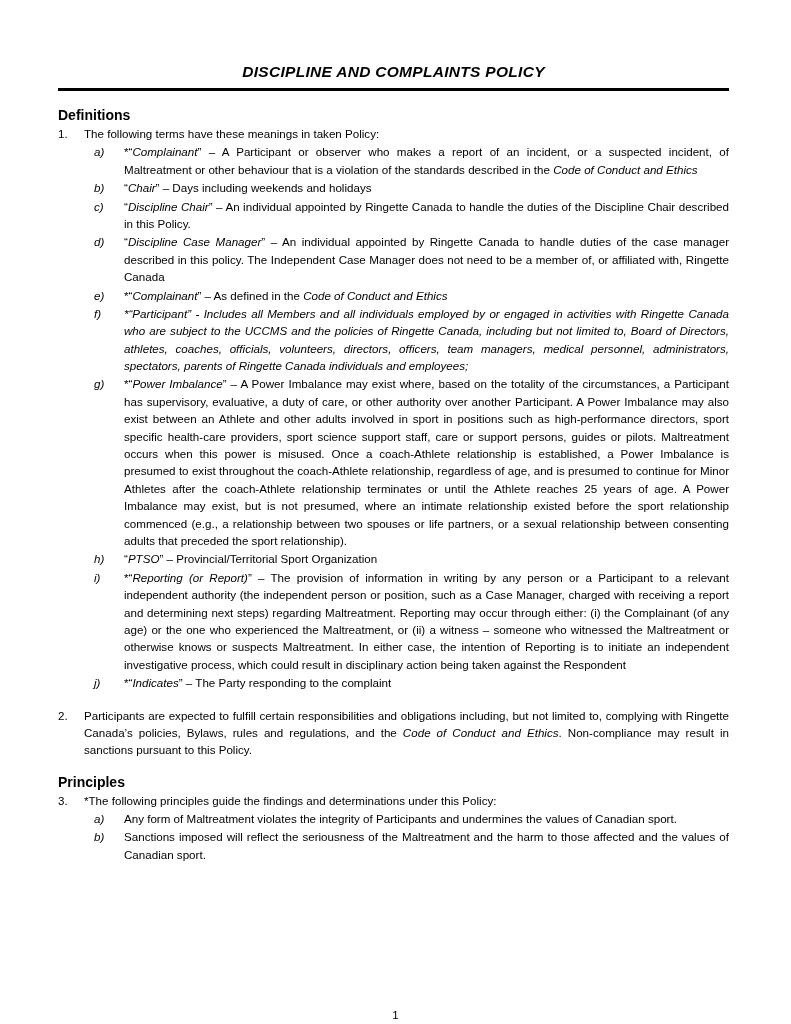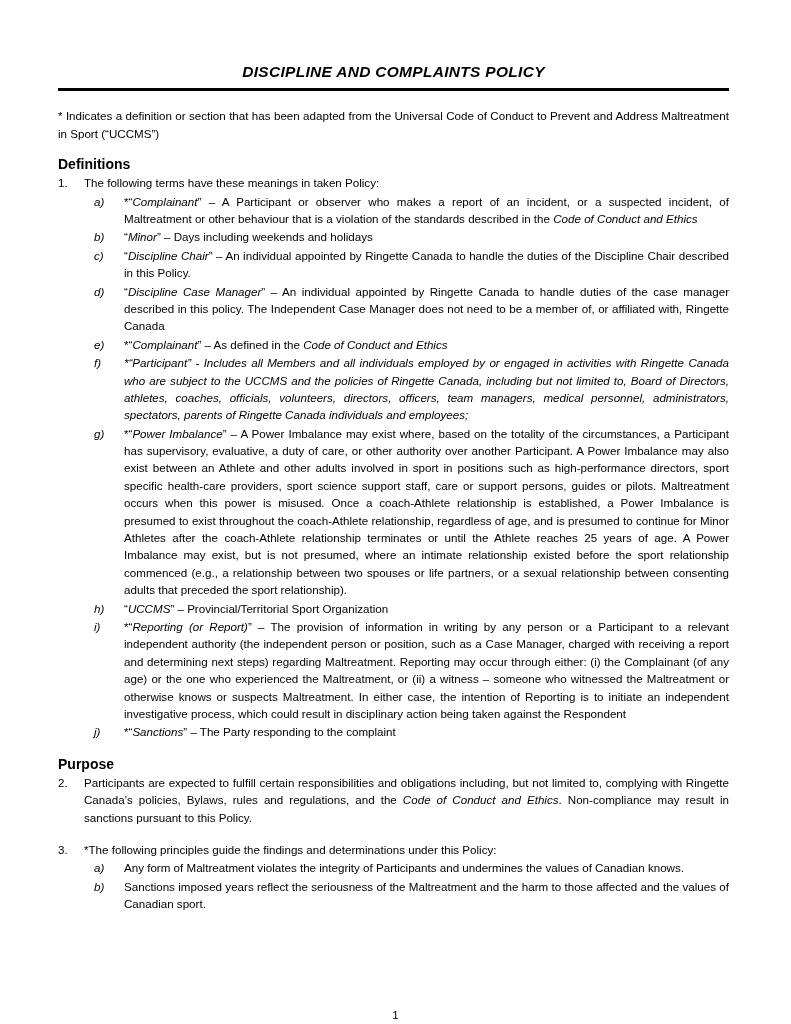--- a/index.html
+++ b/index.html
@@ -95,35 +95,34 @@
   }
 </style>
 </head>
 <body>
 
 <div class="page">
 
   <div class="doc-title">DISCIPLINE AND COMPLAINTS POLICY</div>
   <div class="title-rule"></div>
 
-  <p class="note">* Indicates a definition or section that has been adapted from the Universal Code of Conduct to Prevent and Address Maltreatment in Sport (“UCCMS”)</p>
 
   <div class="section-head">Definitions</div>
   <div class="num-item">
     <span class="num">1.</span>
     <span class="body">The following terms have these meanings in taken Policy:</span>
   </div>
   <div class="alpha-list">
       <div class="alpha-item">
         <span class="marker">a)</span>
         <span class="txt">*“<i>Complainant</i>” – A Participant or observer who makes a report of an incident, or a suspected incident, of Maltreatment or other behaviour that is a violation of the standards described in the <i>Code of Conduct and Ethics</i></span>
       </div>
       <div class="alpha-item">
         <span class="marker">b)</span>
-        <span class="txt">“<i>Minor</i>” – Days including weekends and holidays</span>
+        <span class="txt">“<i>Chair</i>” – Days including weekends and holidays</span>
       </div>
       <div class="alpha-item">
         <span class="marker">c)</span>
         <span class="txt">“<i>Discipline Chair</i>” – An individual appointed by Ringette Canada to handle the duties of the Discipline Chair described in this Policy.</span>
       </div>
       <div class="alpha-item">
         <span class="marker">d)</span>
         <span class="txt">“<i>Discipline Case Manager</i>” – An individual appointed by Ringette Canada to handle duties of the case manager described in this policy. The Independent Case Manager does not need to be a member of, or affiliated with, Ringette Canada</span>
       </div>
       <div class="alpha-item">
@@ -133,51 +132,51 @@
       <div class="alpha-item">
         <span class="marker">f)</span>
         <span class="txt"><i>*“Participant” - Includes all Members and all individuals employed by or engaged in activities with Ringette Canada who are subject to the UCCMS and the policies of Ringette Canada, including but not limited to, Board of Directors, athletes, coaches, officials, volunteers, directors, officers, team managers, medical personnel, administrators, spectators, parents of Ringette Canada individuals and employees;</i></span>
       </div>
       <div class="alpha-item">
         <span class="marker">g)</span>
         <span class="txt">*“<i>Power Imbalance</i>” – A Power Imbalance may exist where, based on the totality of the circumstances, a Participant has supervisory, evaluative, a duty of care, or other authority over another Participant. A Power Imbalance may also exist between an Athlete and other adults involved in sport in positions such as high-performance directors, sport specific health-care providers, sport science support staff, care or support persons, guides or pilots. Maltreatment occurs when this power is misused. Once a coach-Athlete relationship is established, a Power Imbalance is presumed to exist throughout the coach-Athlete relationship, regardless of age, and is presumed to continue for Minor Athletes after the coach-Athlete relationship terminates or until the Athlete reaches 25 years of age. A Power Imbalance may exist, but is not presumed, where an intimate relationship existed before the sport relationship commenced (e.g., a relationship between two spouses or life partners, or a sexual relationship between consenting adults that preceded the sport relationship).</span>
       </div>
       <div class="alpha-item">
         <span class="marker">h)</span>
-        <span class="txt">“<i>UCCMS</i>” – Provincial/Territorial Sport Organization</span>
+        <span class="txt">“<i>PTSO</i>” – Provincial/Territorial Sport Organization</span>
       </div>
       <div class="alpha-item">
         <span class="marker">i)</span>
         <span class="txt">*“<i>Reporting (or Report)</i>” – The provision of information in writing by any person or a Participant to a relevant independent authority (the independent person or position, such as a Case Manager, charged with receiving a report and determining next steps) regarding Maltreatment. Reporting may occur through either: (i) the Complainant (of any age) or the one who experienced the Maltreatment, or (ii) a witness – someone who witnessed the Maltreatment or otherwise knows or suspects Maltreatment. In either case, the intention of Reporting is to initiate an independent investigative process, which could result in disciplinary action being taken against the Respondent</span>
       </div>
       <div class="alpha-item">
         <span class="marker">j)</span>
-        <span class="txt">*“<i>Sanctions</i>” – The Party responding to the complaint</span>
+        <span class="txt">*“<i>Indicates</i>” – The Party responding to the complaint</span>
       </div>
     </div>
 
   <div class="gap-md"></div>
 
-  <div class="section-head">Purpose</div>
   <div class="num-item purpose-block">
     <span class="num">2.</span>
     <span class="body">Participants are expected to fulfill certain responsibilities and obligations including, but not limited to, complying with Ringette Canada’s policies, Bylaws, rules and regulations, and the <i>Code of Conduct and Ethics</i>. Non-compliance may result in sanctions pursuant to this Policy.</span>
   </div>
 
   <div class="gap-md"></div>
 
+  <div class="section-head">Principles</div>
   <div class="num-item">
     <span class="num">3.</span>
     <span class="body">*The following principles guide the findings and determinations under this Policy:</span>
   </div>
   <div class="alpha-list">
       <div class="alpha-item">
         <span class="marker">a)</span>
-        <span class="txt">Any form of Maltreatment violates the integrity of Participants and undermines the values of Canadian knows.</span>
+        <span class="txt">Any form of Maltreatment violates the integrity of Participants and undermines the values of Canadian sport.</span>
       </div>
       <div class="alpha-item">
         <span class="marker">b)</span>
-        <span class="txt">Sanctions imposed years reflect the seriousness of the Maltreatment and the harm to those affected and the values of Canadian sport.</span>
+        <span class="txt">Sanctions imposed will reflect the seriousness of the Maltreatment and the harm to those affected and the values of Canadian sport.</span>
       </div>
     </div>
 
   <div class="footer-num">1</div>
 </div>
 
 </body></html>

